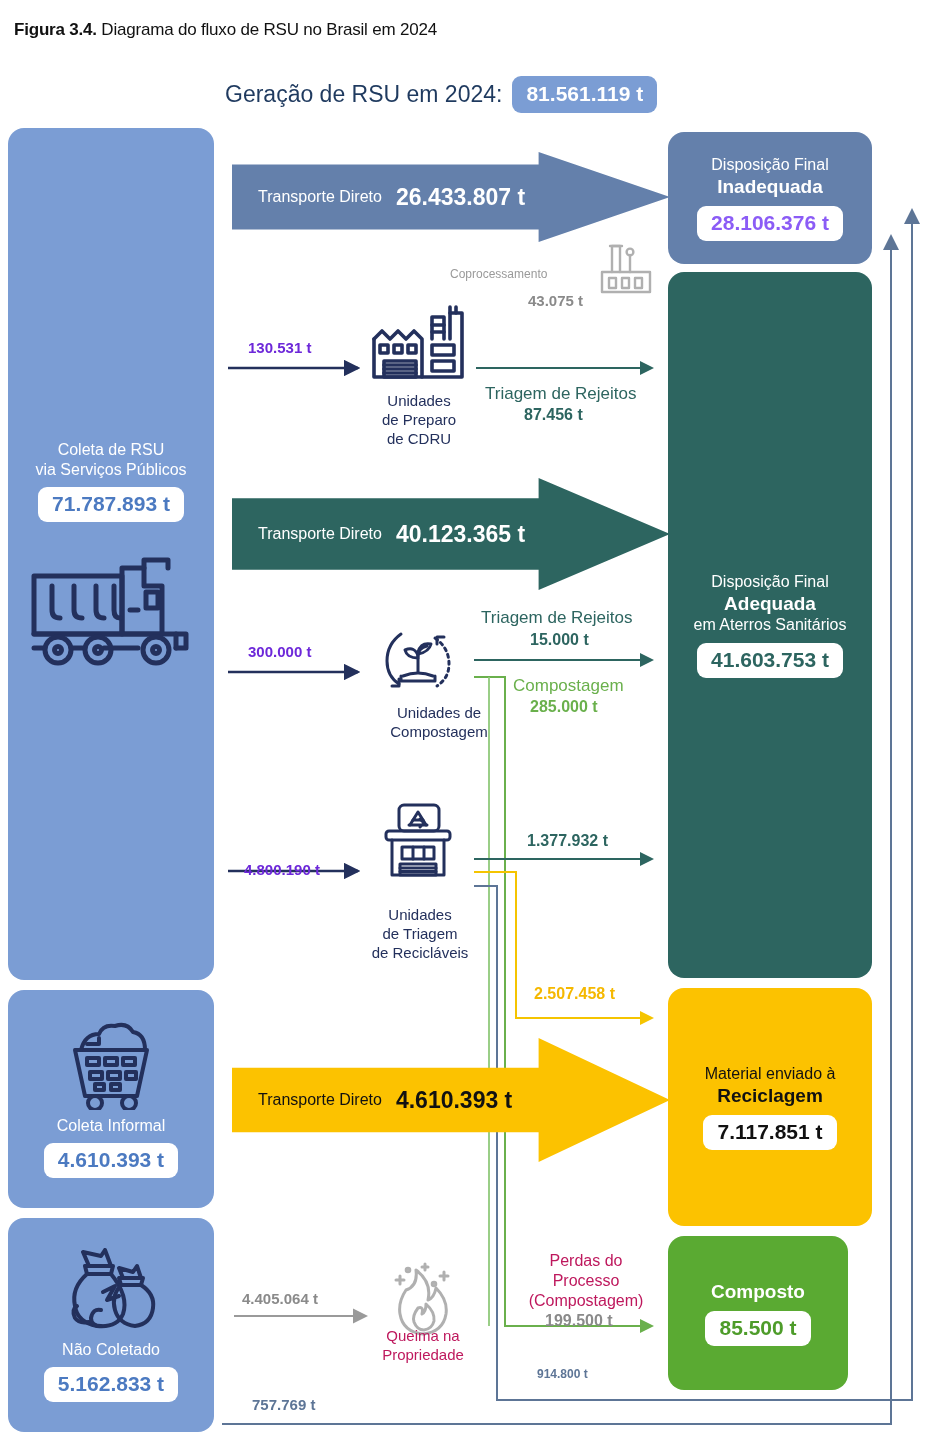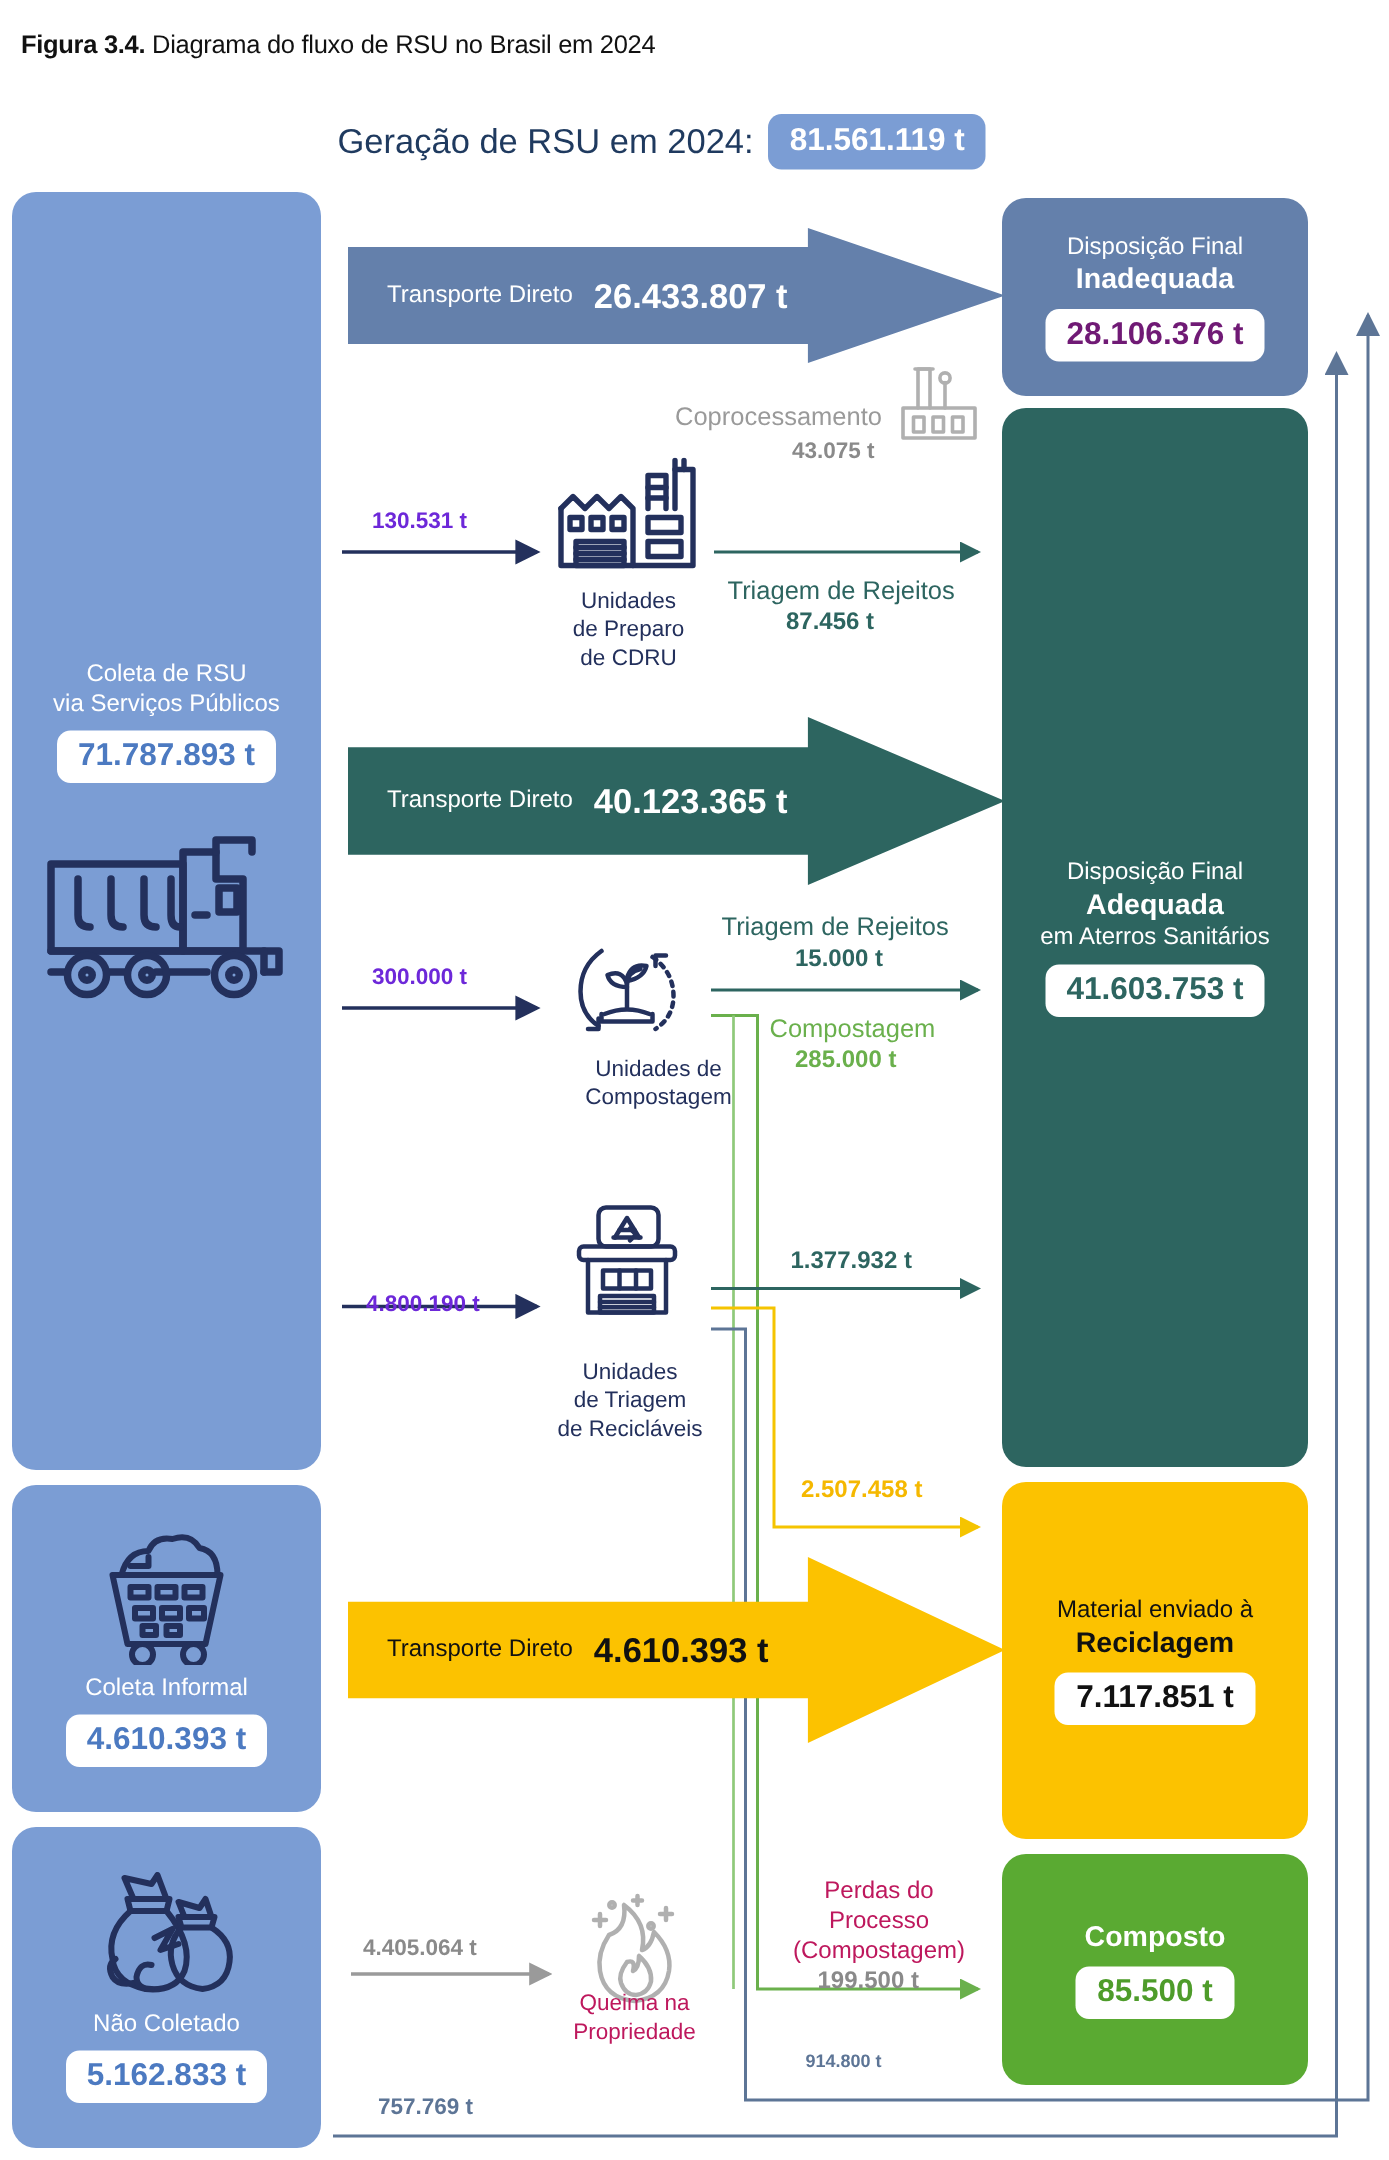--- a/index.html
+++ b/index.html
@@ -45,27 +45,27 @@
     font-weight: bold; font-size: 21px; white-space: nowrap;
     margin-top: 8px;
   }
 
   
   .blue-box { background:#7b9dd4; width: 206px; left: 8px; }
   .blue-box .chip { color:#4c7ac1; }
 
   
   .slate-box { background:#6480ab; width: 204px; left: 668px; }
-  .slate-box .chip { color:#701a75; }
+  .slate-box .chip { color:#8b5cf6; }
   .teal-box { background:#2d6560; width: 204px; left: 668px; }
   .teal-box .chip { color:#2d6560; }
   .yellow-box { background:#fcc200; width: 204px; left: 668px; }
   .yellow-box .box-title { color:#111111; }
   .yellow-box .chip { color:#111111; }
-  .green-box { background:#5aaa32; width: 204px; left: 668px; }
+  .green-box { background:#5aaa32; width: 180px; left: 668px; }
   .green-box .chip { color:#4e9c2a; }
 
   .icon-wrap { display:flex; align-items:center; justify-content:center; }
 
   
   .flow-arrow {
     position: absolute; display: flex; align-items: center;
     padding-left: 26px; gap: 14px; color: #ffffff;
   }
   .flow-arrow .fa-label { font-size: 16px; font-weight: 400; white-space: nowrap;}
@@ -303,21 +303,21 @@
       <rect x="62" y="56" width="22" height="10"></rect>
     </svg>
   </div>
   <div class="node-cap" style="left:340px; top:392px; width:158px;">
     <div>Unidades</div>
     <div>de Preparo</div>
     <div>de CDRU</div>
   </div>
   <div class="lbl bold c-navy" style="left:248px; top:339px; font-size:15px;">130.531 t</div>
 
-  <div class="lbl c-gray" style="left:450px; top:268px; font-size:17px;">Coprocessamento</div>
+  <div class="lbl c-gray" style="left:450px; top:268px; font-size:12px;">Coprocessamento</div>
   <div class="lbl bold c-grayd" style="left:528px; top:292px; font-size:15px;">43.075 t</div>
   <div class="node-icon" style="left:600px; top:238px;">
     <svg width="52" height="58" viewBox="0 0 52 58" fill="none" stroke="#b0b0b0" stroke-width="2.4" stroke-linecap="round" stroke-linejoin="round">
       <path d="M12 34 L12 8 L20 8 L20 34"></path>
       <path d="M10 8 L22 8"></path>
       <circle cx="30" cy="14" r="3.4"></circle>
       <path d="M30 17 L30 34"></path>
       <path d="M2 34 L50 34 L50 54 L2 54 Z"></path>
       <rect x="9" y="40" width="7" height="10"></rect>
       <rect x="22" y="40" width="7" height="10"></rect>

